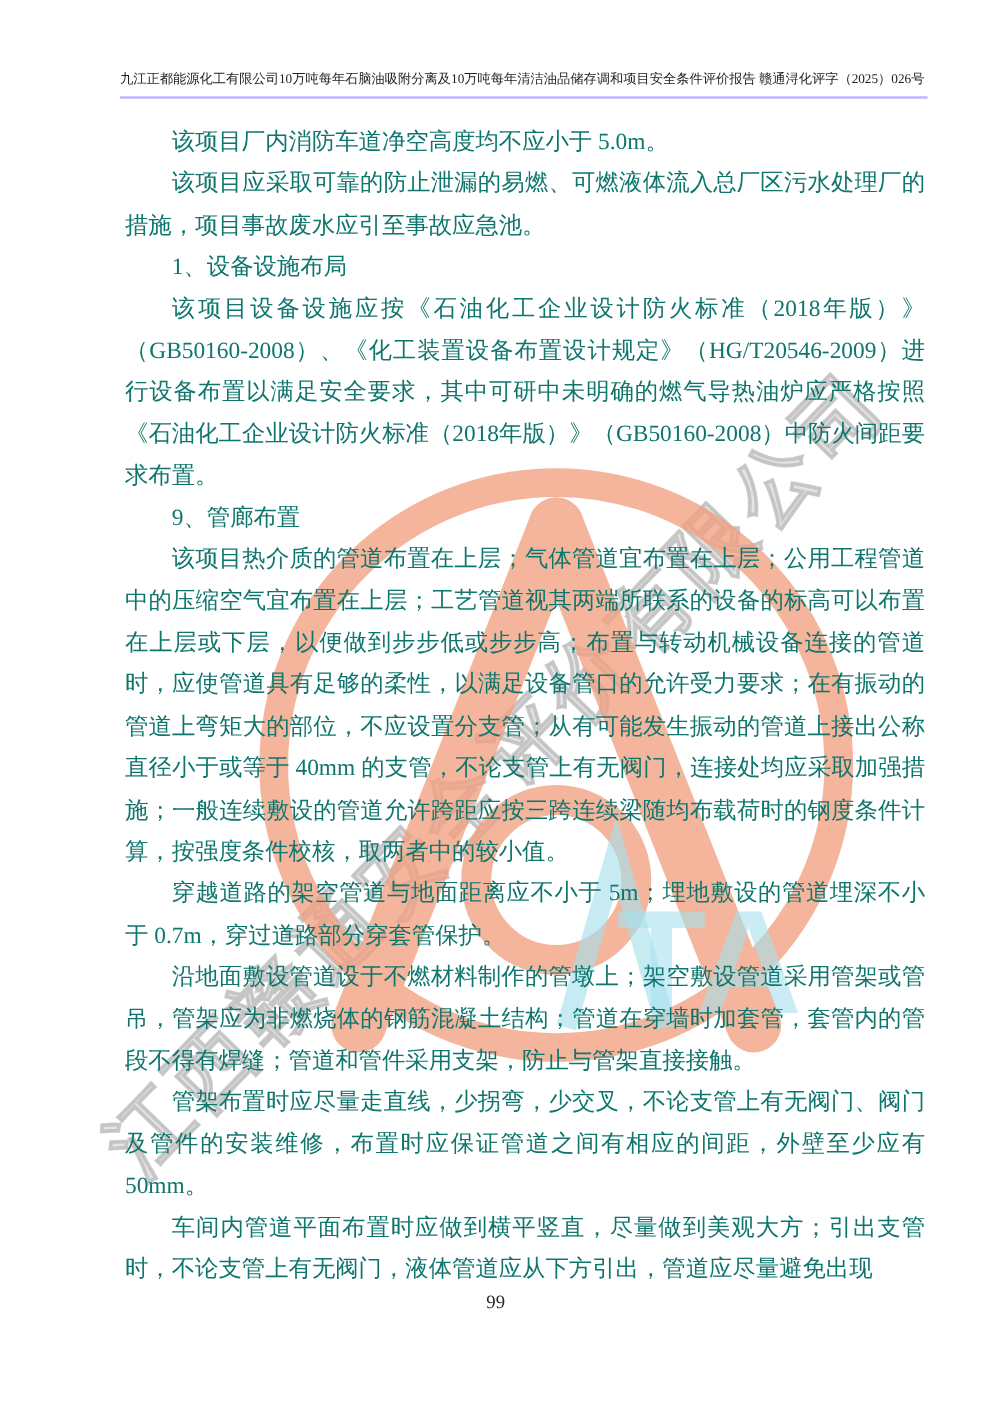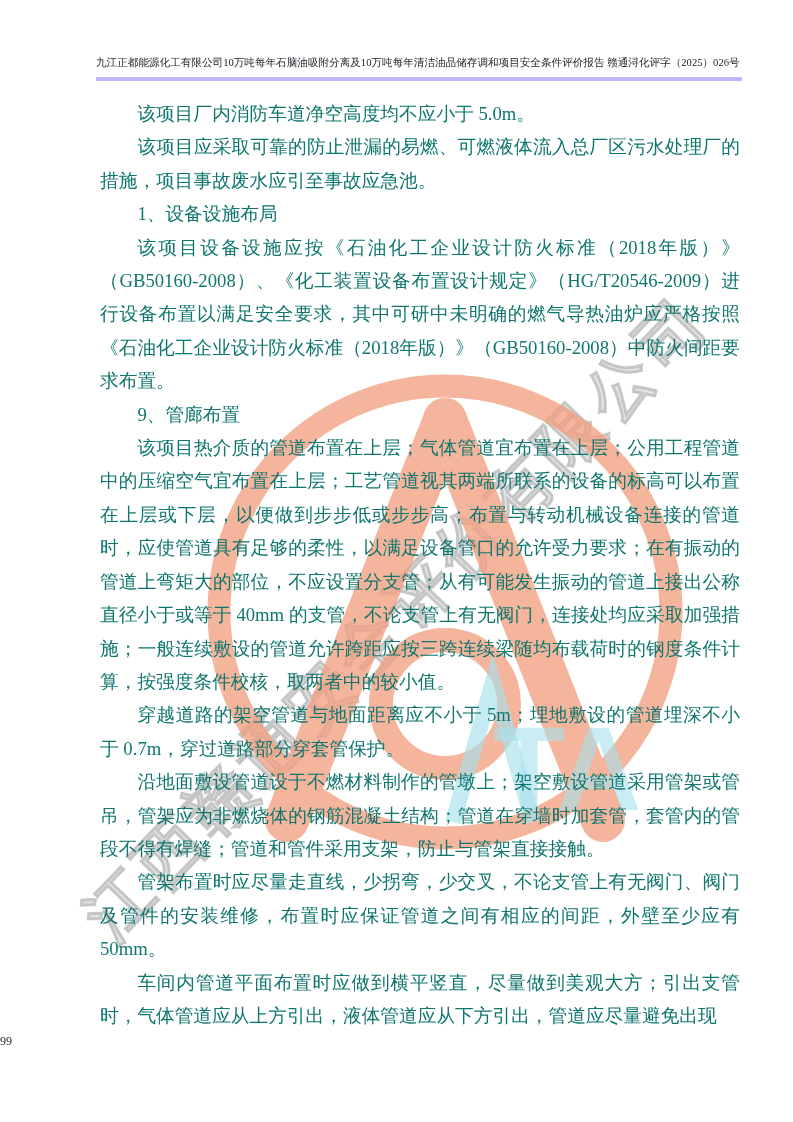--- a/index.html
+++ b/index.html
@@ -11,21 +11,21 @@
     overflow:hidden;
   }
   .page{
     position:absolute;inset:0;
     overflow:hidden;
   }
   
   .header{
     position:absolute;
     left:96px;top:56px;width:646px;
-    border-bottom:4px solid #c4b5fd;
+    border-bottom:2px solid #c4b5fd;
     padding-bottom:7px;
     font-size:10.6px;
     color:#1d1d26;
     white-space:nowrap;
     letter-spacing:0px;
     z-index:3;
   }
   
   .watermark-layer{
     position:absolute;inset:0;
@@ -61,22 +61,22 @@
     text-justify:inter-character;
   }
   .doc-body p{
     margin:0;
     text-indent:2em;
   }
   
   .page-number{
     position:absolute;
     left:0;right:0;top:1034px;
-    text-align:left;
-    font-size:12px;
+    text-align:center;
+    font-size:15px;
     color:#2a2a2a;
     z-index:2;
   }
 </style>
 </head>
 <body>
 
 <div class="page">
 
   <div class="watermark-layer">
@@ -104,18 +104,18 @@
   <div class="doc-body">
     <p>该项目厂内消防车道净空高度均不应小于 5.0m。</p>
     <p>该项目应采取可靠的防止泄漏的易燃、可燃液体流入总厂区污水处理厂的措施，项目事故废水应引至事故应急池。</p>
     <p>1、设备设施布局</p>
     <p>该项目设备设施应按《石油化工企业设计防火标准（2018年版）》（GB50160-2008）、《化工装置设备布置设计规定》（HG/T20546-2009）进行设备布置以满足安全要求，其中可研中未明确的燃气导热油炉应严格按照《石油化工企业设计防火标准（2018年版）》（GB50160-2008）中防火间距要求布置。</p>
     <p>9、管廊布置</p>
     <p>该项目热介质的管道布置在上层；气体管道宜布置在上层；公用工程管道中的压缩空气宜布置在上层；工艺管道视其两端所联系的设备的标高可以布置在上层或下层，以便做到步步低或步步高；布置与转动机械设备连接的管道时，应使管道具有足够的柔性，以满足设备管口的允许受力要求；在有振动的管道上弯矩大的部位，不应设置分支管；从有可能发生振动的管道上接出公称直径小于或等于 40mm 的支管，不论支管上有无阀门，连接处均应采取加强措施；一般连续敷设的管道允许跨距应按三跨连续梁随均布载荷时的钢度条件计算，按强度条件校核，取两者中的较小值。</p>
     <p>穿越道路的架空管道与地面距离应不小于 5m；埋地敷设的管道埋深不小于 0.7m，穿过道路部分穿套管保护。</p>
     <p>沿地面敷设管道设于不燃材料制作的管墩上；架空敷设管道采用管架或管吊，管架应为非燃烧体的钢筋混凝土结构；管道在穿墙时加套管，套管内的管段不得有焊缝；管道和管件采用支架，防止与管架直接接触。</p>
     <p>管架布置时应尽量走直线，少拐弯，少交叉，不论支管上有无阀门、阀门及管件的安装维修，布置时应保证管道之间有相应的间距，外壁至少应有 50mm。</p>
-    <p>车间内管道平面布置时应做到横平竖直，尽量做到美观大方；引出支管时，气体管道应从上方引出，液体管道应从下方引出，管道应尽量避免出现</p>
+    <p>车间内管道平面布置时应做到横平竖直，尽量做到美观大方；引出支管时，不论支管上有无阀门，液体管道应从下方引出，管道应尽量避免出现</p>
   </div>
 
   <div class="page-number">99</div>
 
 </div>
 
 </body></html>

